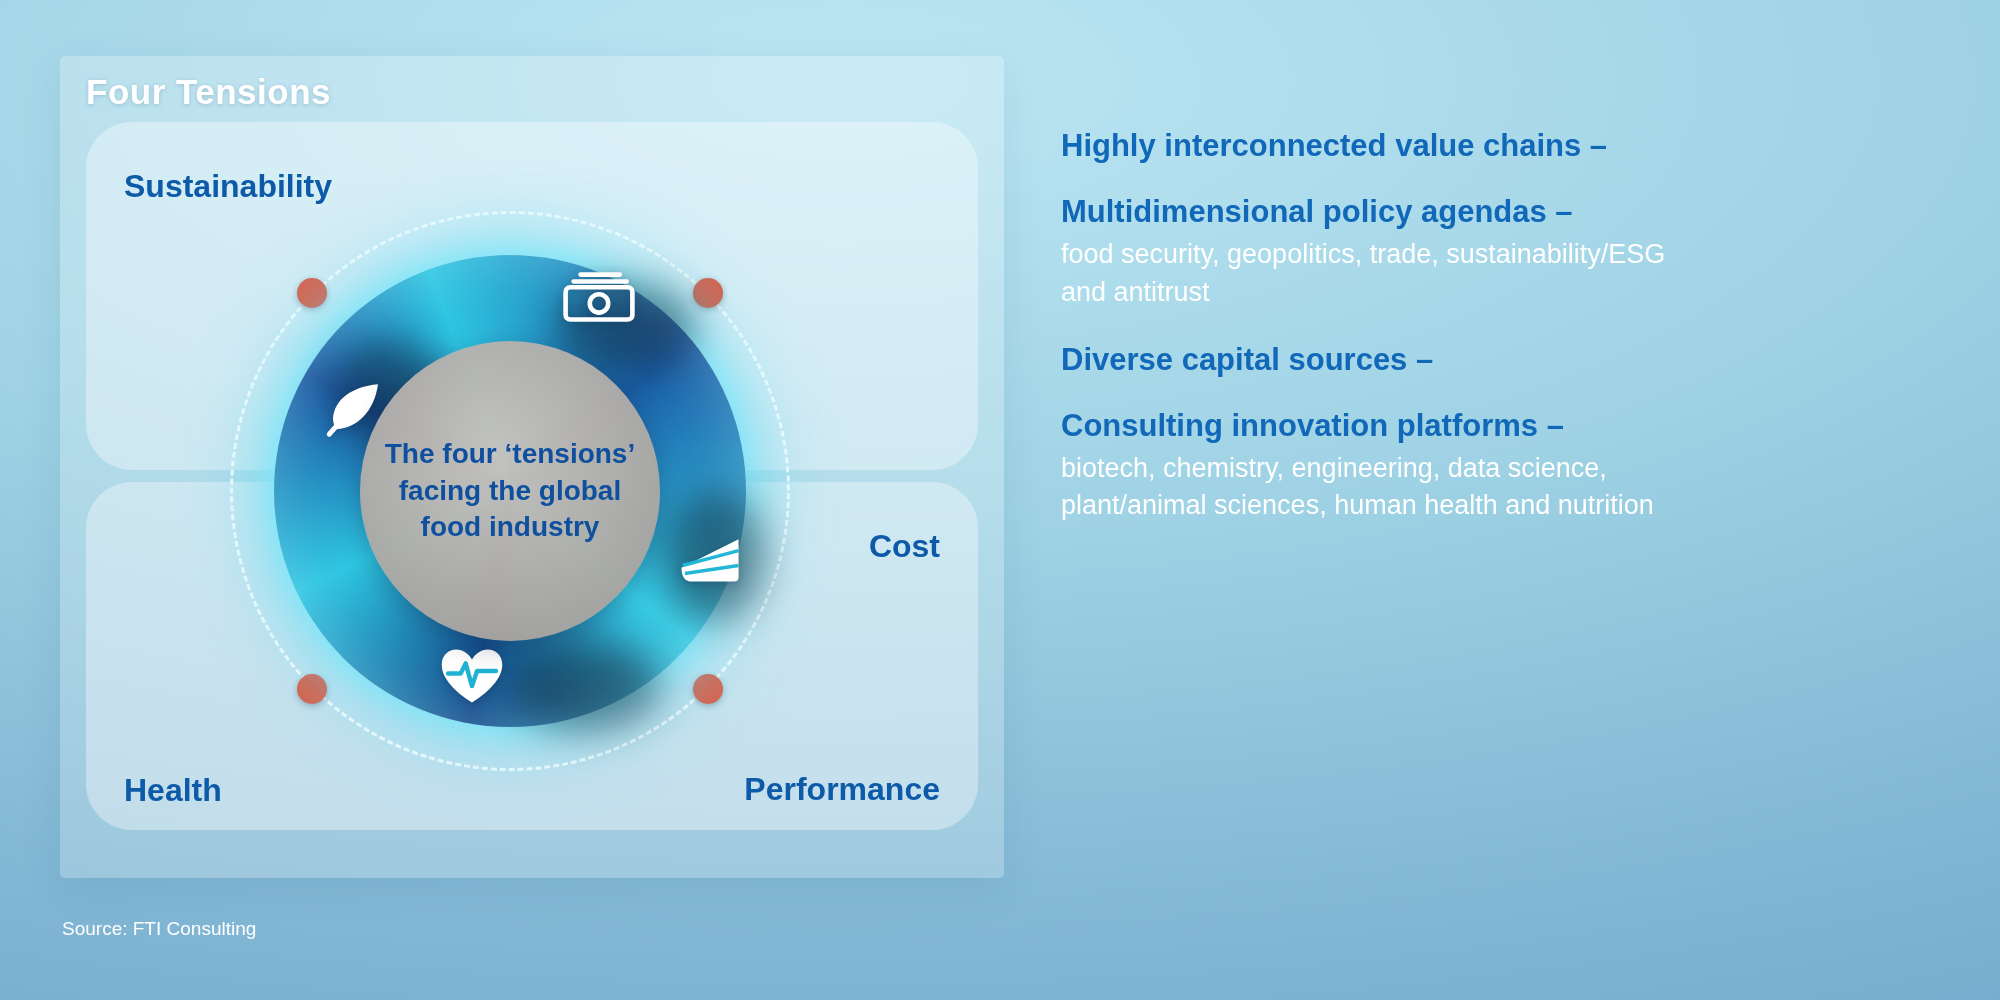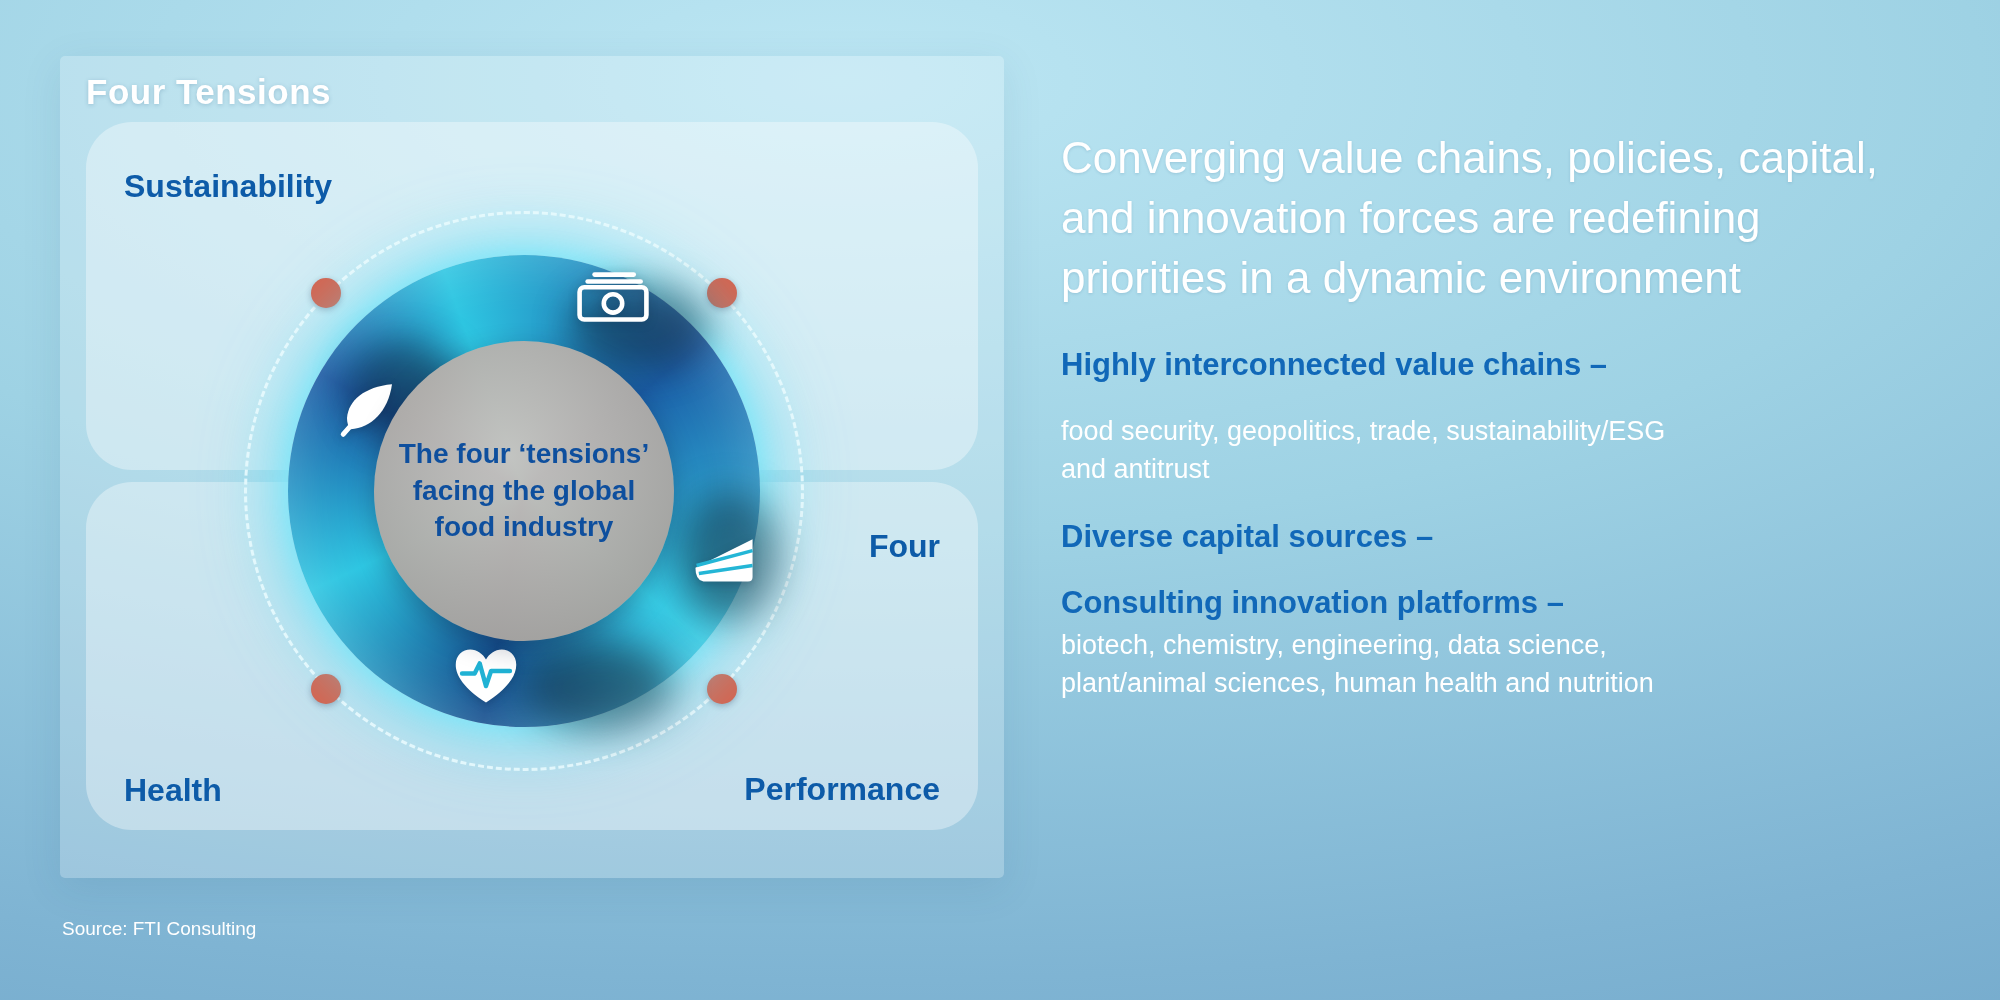--- a/index.html
+++ b/index.html
@@ -36,21 +36,21 @@
   .quad-label {
     position:absolute; font-size:32px; font-weight:bold;
     color:var(--label_blue,#0d5ba8);
   }
   .q-tl .quad-label { left:38px; top:46px; }
   .q-tr .quad-label { right:38px; top:46px; }
   .q-bl .quad-label { left:38px; bottom:33px; }
   .q-br .quad-label { right:38px; bottom:46px; }
 
   
-  .diagram { position:absolute; left:164px; top:135px; width:600px; height:600px; }
+  .diagram { position:absolute; left:150px; top:135px; width:600px; height:600px; }
   .dashed-ring {
     position:absolute; left:20px; top:20px; width:560px; height:560px;
     border:3px dashed rgba(255,255,255,0.9); border-radius:50%;
   }
   .dot {
     position:absolute; width:30px; height:30px; border-radius:50%;
     background:var(--dot_red,#d9604a);
     box-shadow:0 2px 6px rgba(30,30,60,0.3);
   }
   .dot-tl{ left:87px;  top:87px;  }
@@ -125,21 +125,21 @@
 <div class="stage">
 
   <section class="panel">
     <h1 class="panel-title">Four Tensions</h1>
 
     <div class="quad-grid">
       <div class="quad q-tl">
         <span class="quad-label">Sustainability</span>
       </div>
       <div class="quad q-tr">
-        <span class="quad-label">Four</span>
+        <span class="quad-label">Cost</span>
       </div>
       <div class="quad q-bl">
         <span class="quad-label">Health</span>
       </div>
       <div class="quad q-br">
         <span class="quad-label">Performance</span>
       </div>
     </div>
 
     <div class="diagram">
@@ -194,29 +194,27 @@
         <p class="center-caption">The four ‘tensions’
 facing the global
 food industry</p>
       </div>
     </div>
   </section>
 
   <p class="source">Source: FTI Consulting</p>
 
   <section class="right-col">
-    <h2 class="headline">Converging value chains, policies, capital,
-and innovation forces are redefining
-priorities in a dynamic environment</h2>
 
     <div class="sec">
       <h3 class="sec-title">Highly interconnected value chains –</h3>
     </div>
 
     <div class="sec">
+      <h3 class="sec-title">Multidimensional policy agendas –</h3>
       <p class="sec-body">food security, geopolitics, trade, sustainability/ESG
 and antitrust</p>
     </div>
 
     <div class="sec">
       <h3 class="sec-title">Diverse capital sources –</h3>
     </div>
 
     <div class="sec">
       <h3 class="sec-title">Consulting innovation platforms  –</h3>

